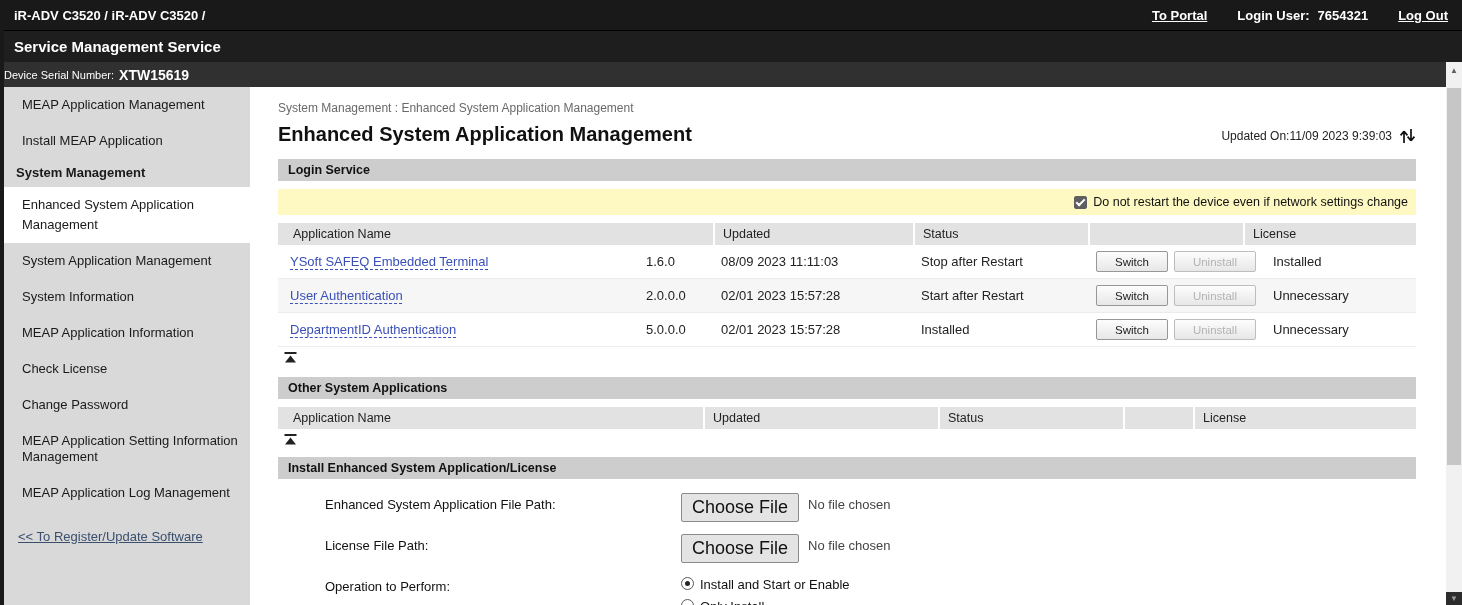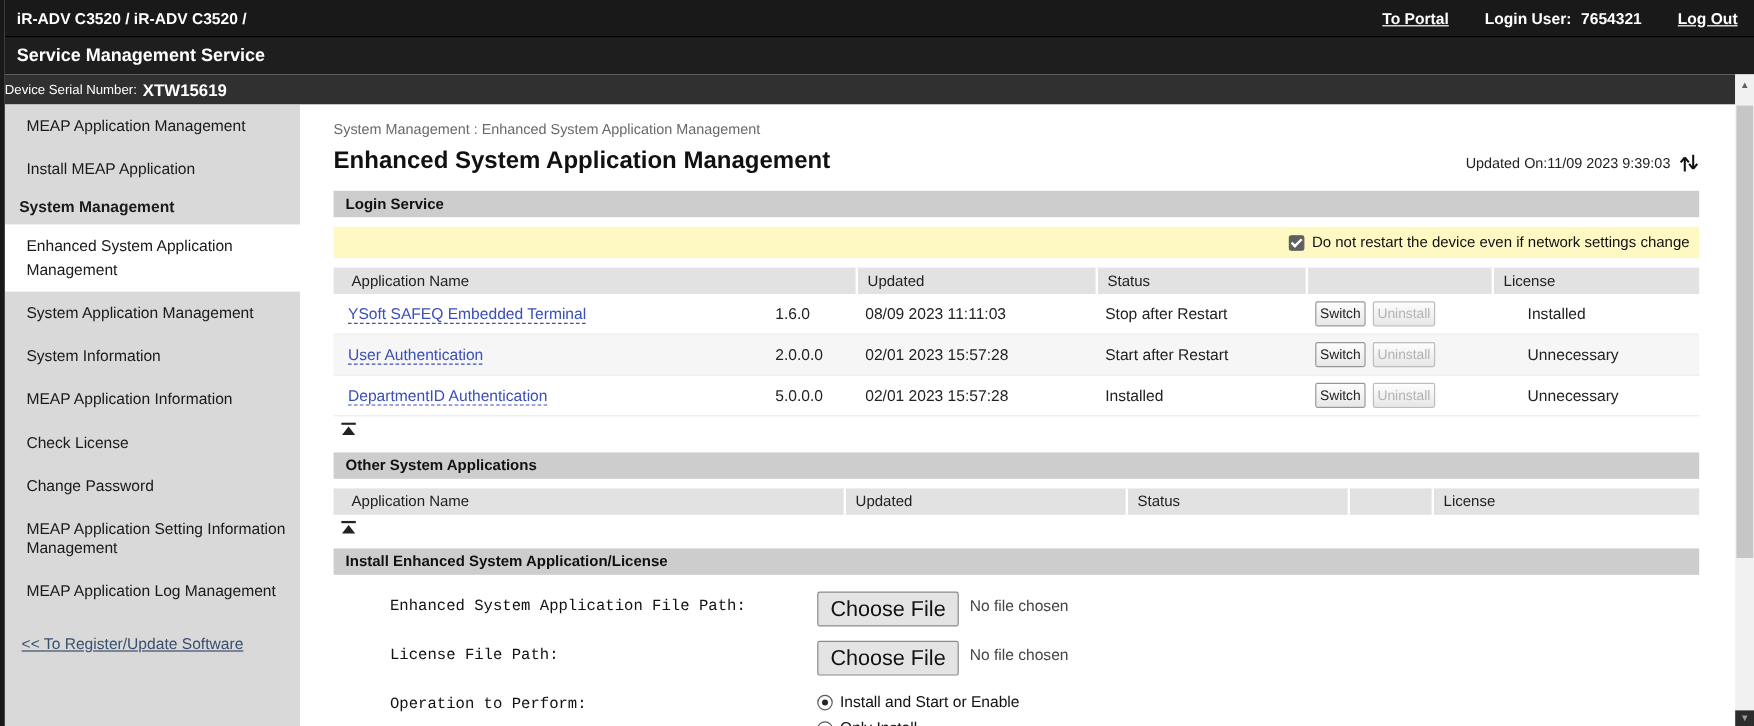--- a/index.html
+++ b/index.html
@@ -65,37 +65,37 @@
   .th:first-child { border-left:none; padding-left:15px; }
   .th.span2 { grid-column:1 / 3; }
   .trow { min-height:34px; align-items:center; border-bottom:1px solid #ececec; font-size:13px; color:#222; }
   .trow.alt { background:#f6f6f6; }
   .td { padding:4px 8px; }
   .td.name { padding-left:12px; }
   .td.license-login { padding-left:30px; }
   .app-link { color:#3a4fb8; cursor:pointer; text-decoration:underline; text-decoration-style:dashed;
               text-underline-offset:3px; text-decoration-thickness:1px; }
   .btncell { display:flex; gap:6px; padding-left:8px; }
-  .btn { font-size:11.5px; padding:2px 3px; background:linear-gradient(#fdfdfd,#e7e7e7);
+  .btn { font-size:11.5px; padding:2px 18px; background:linear-gradient(#fdfdfd,#e7e7e7);
          border:1px solid #979797; border-radius:2px; color:#222; cursor:pointer; height:21px; }
   .btn:disabled, .btn.disabled { color:#b3b3b3; border-color:#bdbdbd; cursor:default; }
 
   .collapse { margin:5px 0 0 6px; width:16px; cursor:pointer; line-height:0; }
   .section-gap-a { margin-top:14px; }
   .section-gap-b { margin-top:12px; }
 
   
   .form { padding:14px 0 0 47px; font-size:13px; color:#111; }
   .form-row { display:flex; align-items:flex-start; margin-bottom:12px; min-height:24px; }
-  .form-label { width:356px; flex:0 0 356px; padding-top:4px;font-family:Liberation Mono, monospace; }
+  .form-label { width:356px; flex:0 0 356px; padding-top:4px; }
   .file-btn { font-size:18px; padding:3px 10px; background:#e4e4e4; border:1px solid #8b8b8b;
               border-radius:2px; color:#111; cursor:pointer; }
   .file-status { margin-left:9px; color:#444; padding-top:4px; }
   .radio-group { display:flex; flex-direction:column; gap:7px; padding-top:2px; }
-  .radio-opt { display:flex; align-items:flex-end; }
+  .radio-opt { display:flex; align-items:flex-start; }
   .radio { width:13px; height:13px; border:1px solid #5a5a5a; border-radius:50%; background:#fff;
            display:inline-block; position:relative; margin-right:6px; cursor:pointer; flex:0 0 auto; }
   .radio.on::after { content:""; position:absolute; left:3px; top:3px; width:5px; height:5px;
                      border-radius:50%; background:#262626; }
 
   
   .scrollbar { position:absolute; right:0; top:62px; bottom:0; width:16px; background:#f1f1f1; z-index:5; }
   .sb-up { height:16px; display:flex; align-items:center; justify-content:center; font-size:8px; color:#606060; cursor:pointer; }
   .sb-thumb { position:absolute; left:1px; right:1px; top:26px; height:377px; background:#c6c6c6; cursor:pointer; }
   .sb-down { position:absolute; bottom:0; left:0; right:0; height:13px; background:#2c2c2c; color:#999;

